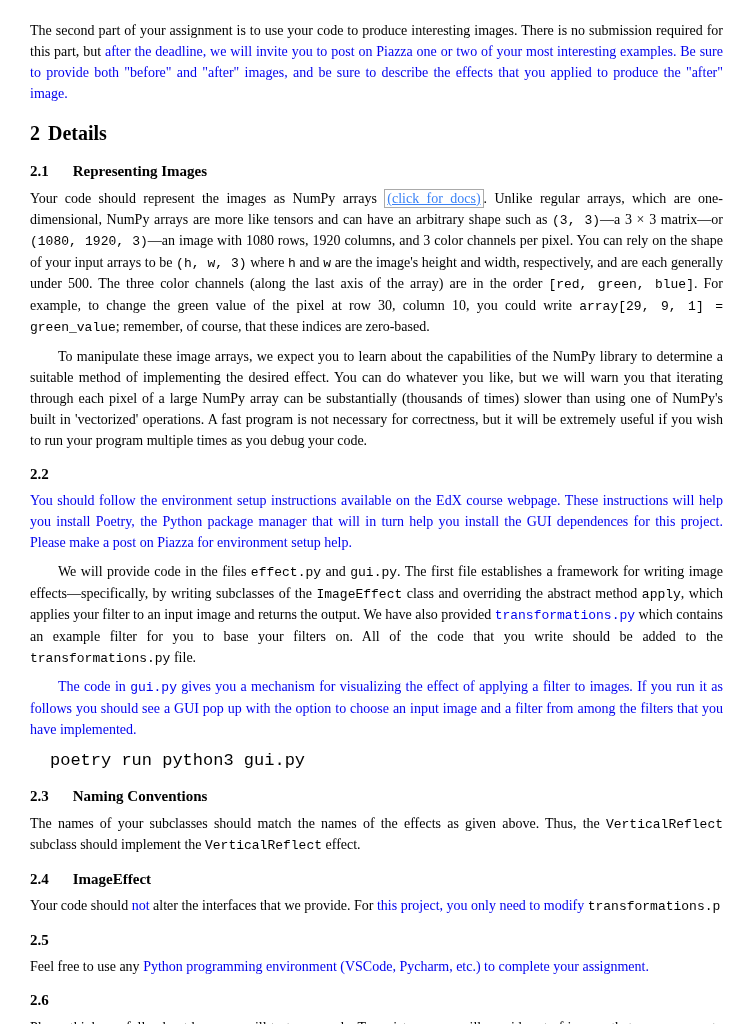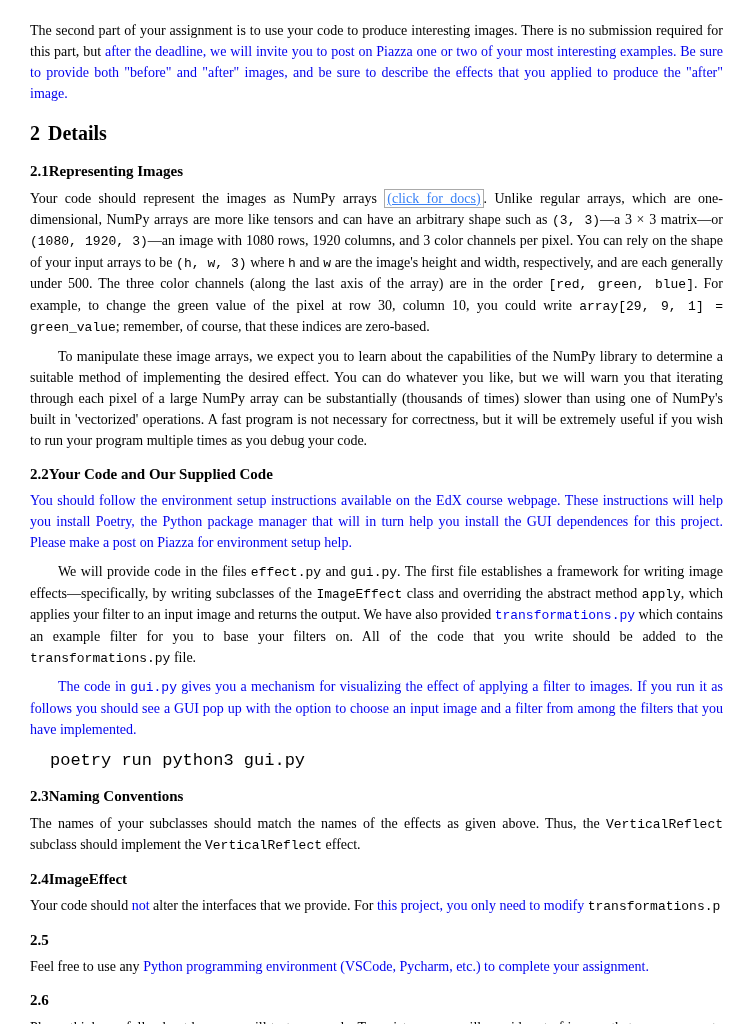--- a/index.html
+++ b/index.html
@@ -55,21 +55,21 @@
       font-weight: bold;
     }
     .section-title {
       font-size: 20px;
       font-weight: bold;
       text-align: right;
     }
     .subsection-header {
       display: flex;
       align-items: baseline;
-      gap: 0;
+      gap: 24px;
       margin-bottom: 5px;
       margin-top: 12px;
     }
     .subsection-number {
       font-size: 15px;
       font-weight: bold;
     }
     .subsection-title {
       font-size: 15px;
       font-weight: bold;
@@ -97,21 +97,20 @@
 
 <p>
   Your code should represent the images as NumPy arrays <span class="blue-link highlight-box">(click for docs)</span>. Unlike regular arrays, which are one-dimensional, NumPy arrays are more like tensors and can have an arbitrary shape such as <code>(3, 3)</code>—a 3 × 3 matrix—or <code>(1080, 1920, 3)</code>—an image with 1080 rows, 1920 columns, and 3 color channels per pixel. You can rely on the shape of your input arrays to be <code>(h, w, 3)</code> where <code>h</code> and <code>w</code> are the image's height and width, respectively, and are each generally under 500. The three color channels (along the last axis of the array) are in the order <code>[red, green, blue]</code>. For example, to change the green value of the pixel at row 30, column 10, you could write <code>array[29, 9, 1] = green_value</code>; remember, of course, that these indices are zero-based.
 </p>
 <p class="indent">
   To manipulate these image arrays, we expect you to learn about the capabilities of the NumPy library to determine a suitable method of implementing the desired effect. You can do whatever you like, but we will warn you that iterating through each pixel of a large NumPy array can be substantially (thousands of times) slower than using one of NumPy's built in 'vectorized' operations. A fast program is not necessary for correctness, but it will be extremely useful if you wish to run your program multiple times as you debug your code.
 </p>
 
 <div class="subsection-header">
   <span class="subsection-number">2.2</span>
-  <span class="subsection-title">Your Code and Our Supplied Code</span>
 </div>
 
 <p>
   <span class="blue-text">You should follow the environment setup instructions available on the EdX course webpage. These instructions will help you install Poetry, the Python package manager that will in turn help you install the GUI dependences for this project. Please make a post on Piazza for environment setup help.</span>
 </p>
 <p class="indent">
   We will provide code in the files <code>effect.py</code> and <code>gui.py</code>. The first file establishes a framework for writing image effects—specifically, by writing subclasses of the <code>ImageEffect</code> class and overriding the abstract method <code>apply</code>, which applies your filter to an input image and returns the output. We have also provided <code class="blue-text">transformations.py</code> which contains an example filter for you to base your filters on. All of the code that you write should be added to the <code>transformations.py</code> file.
 </p>
 <p class="indent">
   <span class="blue-text">The code in <code>gui.py</code> gives you a mechanism for visualizing the effect of applying a filter to images. If you run it as follows you should see a GUI pop up with the option to choose an input image and a filter from among the filters that you have implemented.</span>

